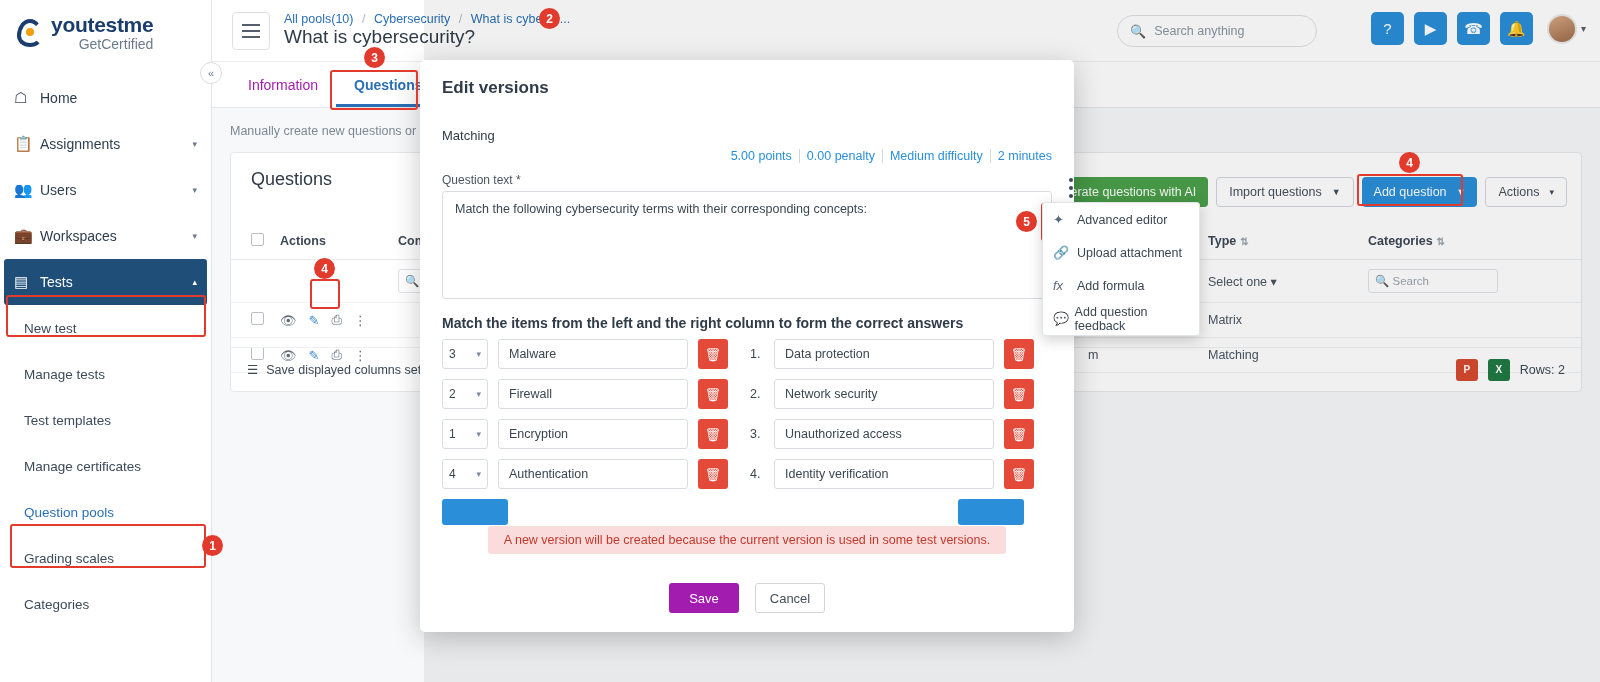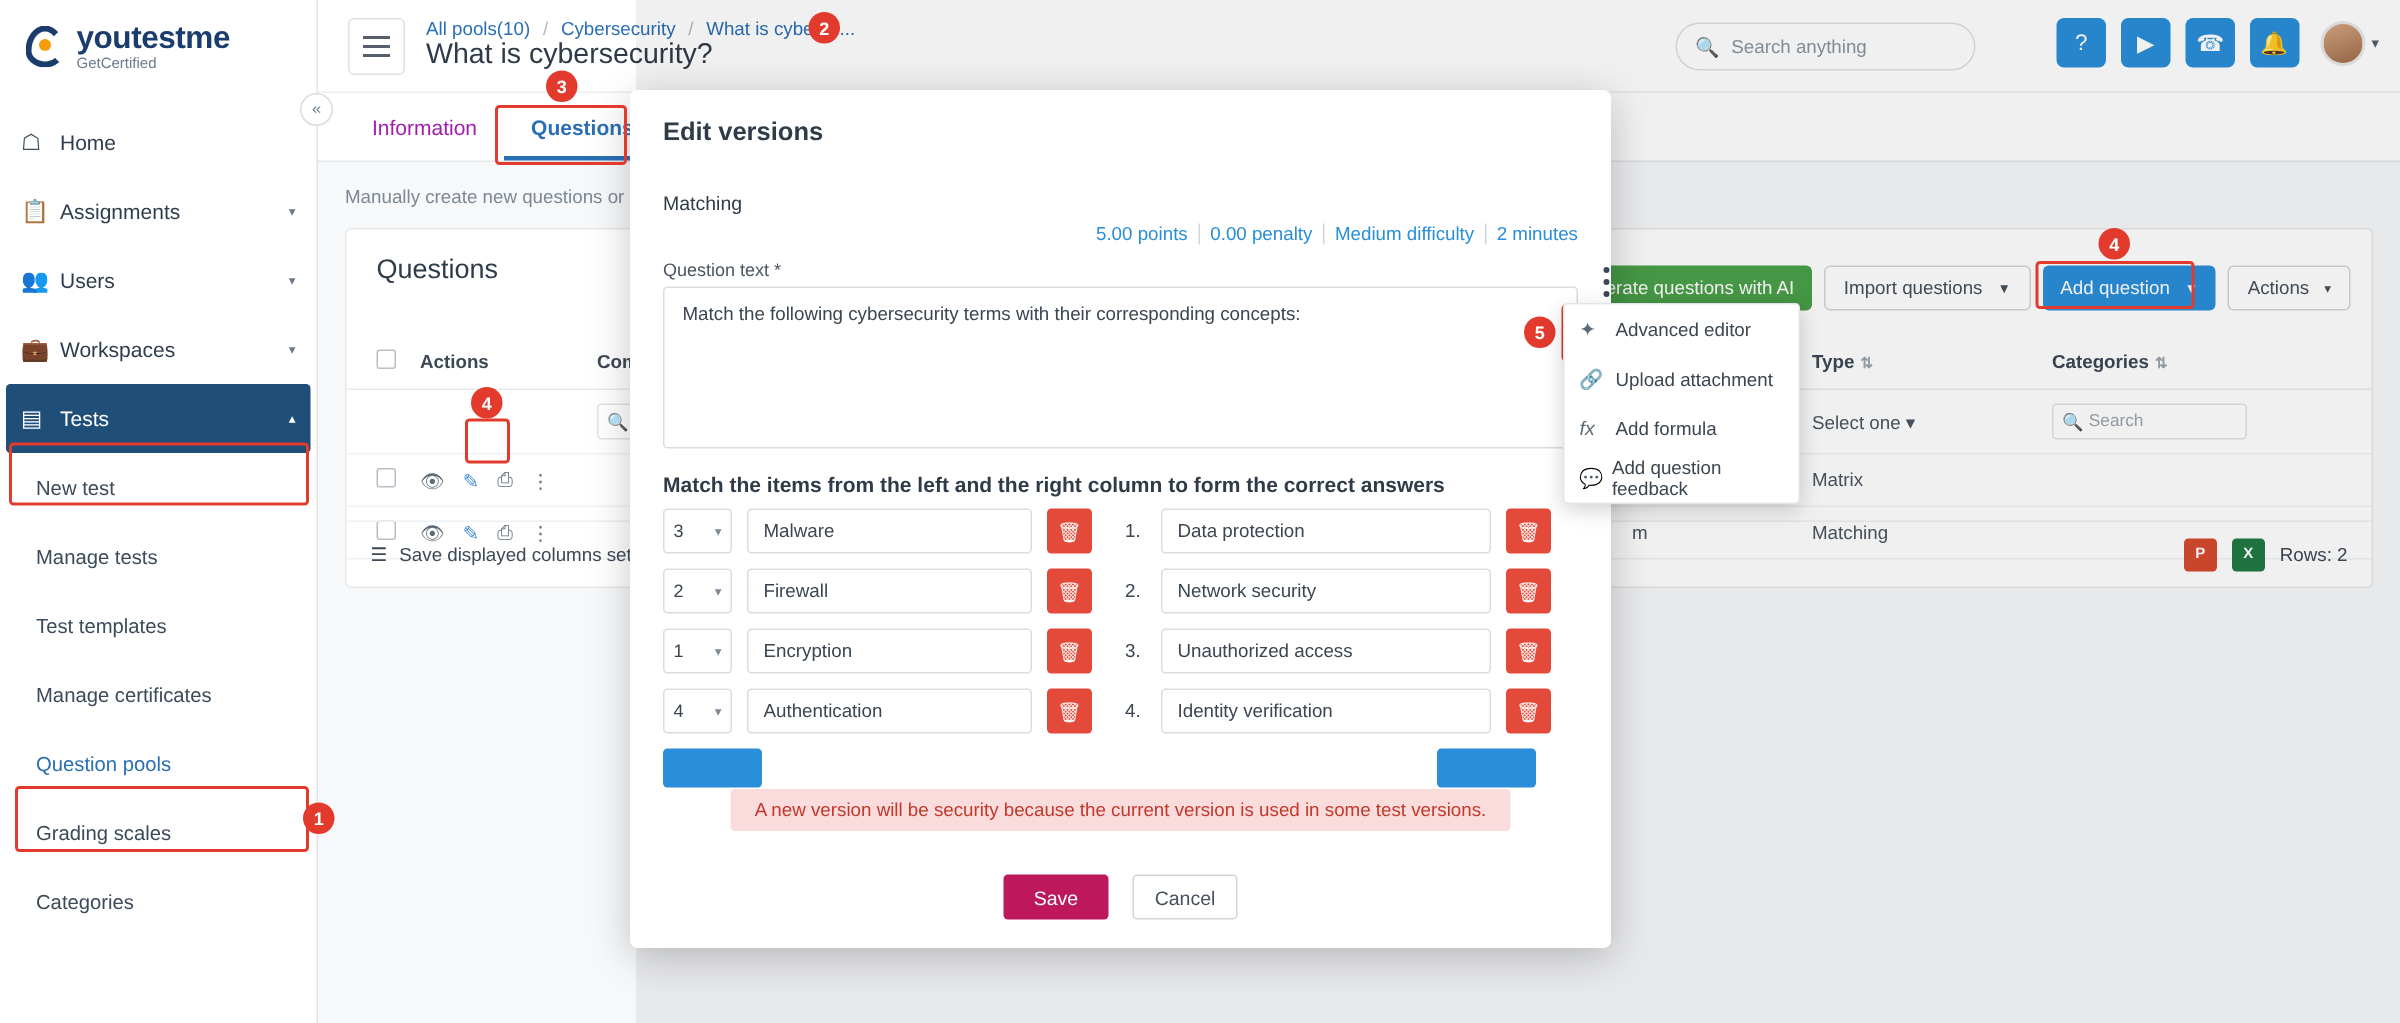--- a/index.html
+++ b/index.html
@@ -26,21 +26,21 @@
     border: 4px solid #1a3d6e; border-radius: 50% 50% 50% 50%/60% 60% 40% 40%;
     border-right-color: transparent;
   }
   .brand-logo .dot {
     position: absolute; left: 10px; top: 12px; width: 8px; height: 8px;
     background: #f59e0b; border-radius: 50%;
   }
   .brand-text { line-height: 1; }
   .brand-name { font-size: 21px; font-weight: bold; color: #1a3d6e; letter-spacing: -0.3px; }
   .brand-name .you { color: #1a3d6e; }
-  .brand-sub { font-size: 10px; color: #6b7a8d; margin-top: 2px; }
+  .brand-sub { font-size: 14px; color: #6b7a8d; text-align: right; margin-top: 2px; }
 
   .collapse-btn {
     position: absolute; right: -11px; top: 62px; width: 22px; height: 22px;
     background: #fff; border: 1px solid #dcdcdc; border-radius: 50%;
     display: flex; align-items: center; justify-content: center;
     font-size: 11px; color: #6b7a8d; z-index: 5;
   }
 
   .nav { margin-top: 18px; }
   .nav-item {
@@ -208,21 +208,21 @@
   .warn {
     position: absolute; left: 0; bottom: 78px; width: 100%; display: flex; justify-content: center;
   }
   .warn span {
     background: #fbdcdc; color: #c0392b; font-size: 12.5px; padding: 7px 16px; border-radius: 3px;
   }
   .modal-foot {
     position: absolute; left: 0; bottom: 0; width: 100%; height: 68px;
     display: flex; align-items: center; justify-content: center; gap: 16px;
   }
-  .save-btn { width: 70px; height: 30px; background: #be185d; color: #fff; border-radius: 3px; display: flex; align-items: center; justify-content: center; font-size: 13px; }
+  .save-btn { width: 70px; height: 30px; background: #a21caf; color: #fff; border-radius: 3px; display: flex; align-items: center; justify-content: center; font-size: 13px; }
   .cancel-btn { width: 70px; height: 30px; background: #fff; border: 1px solid #d2d6da; color: #45505c; border-radius: 3px; display: flex; align-items: center; justify-content: center; font-size: 13px; }
 
   
   .ctx {
     position: absolute; left: 1042px; top: 202px; width: 158px; background: #fff;
     border: 1px solid #e2e5e8; border-radius: 3px; box-shadow: 0 4px 14px rgba(0,0,0,0.18); z-index: 70;
   }
   .ctx-item { display: flex; align-items: center; height: 33px; padding: 0 10px; font-size: 12.5px; color: #3b4651; }
   .ctx-item .ci { width: 24px; font-size: 13px; color: #5d6b79; }
 </style>
@@ -516,21 +516,21 @@
         <div class="del-btn">🗑</div>
       </div>
     </div>
 
     <div class="add-bar">
       <div class="add-btn"></div>
       <div class="add-btn right"></div>
     </div>
 
     <div class="warn">
-      <span>A new version will be security because the current version is used in some test versions.</span>
+      <span>A new version will be created because the current version is used in some test versions.</span>
     </div>
 
     <div class="modal-foot">
       <div class="save-btn">Save</div>
       <div class="cancel-btn">Cancel</div>
     </div>
   </div>
 
   <div class="ctx">
     <div class="ctx-item">

